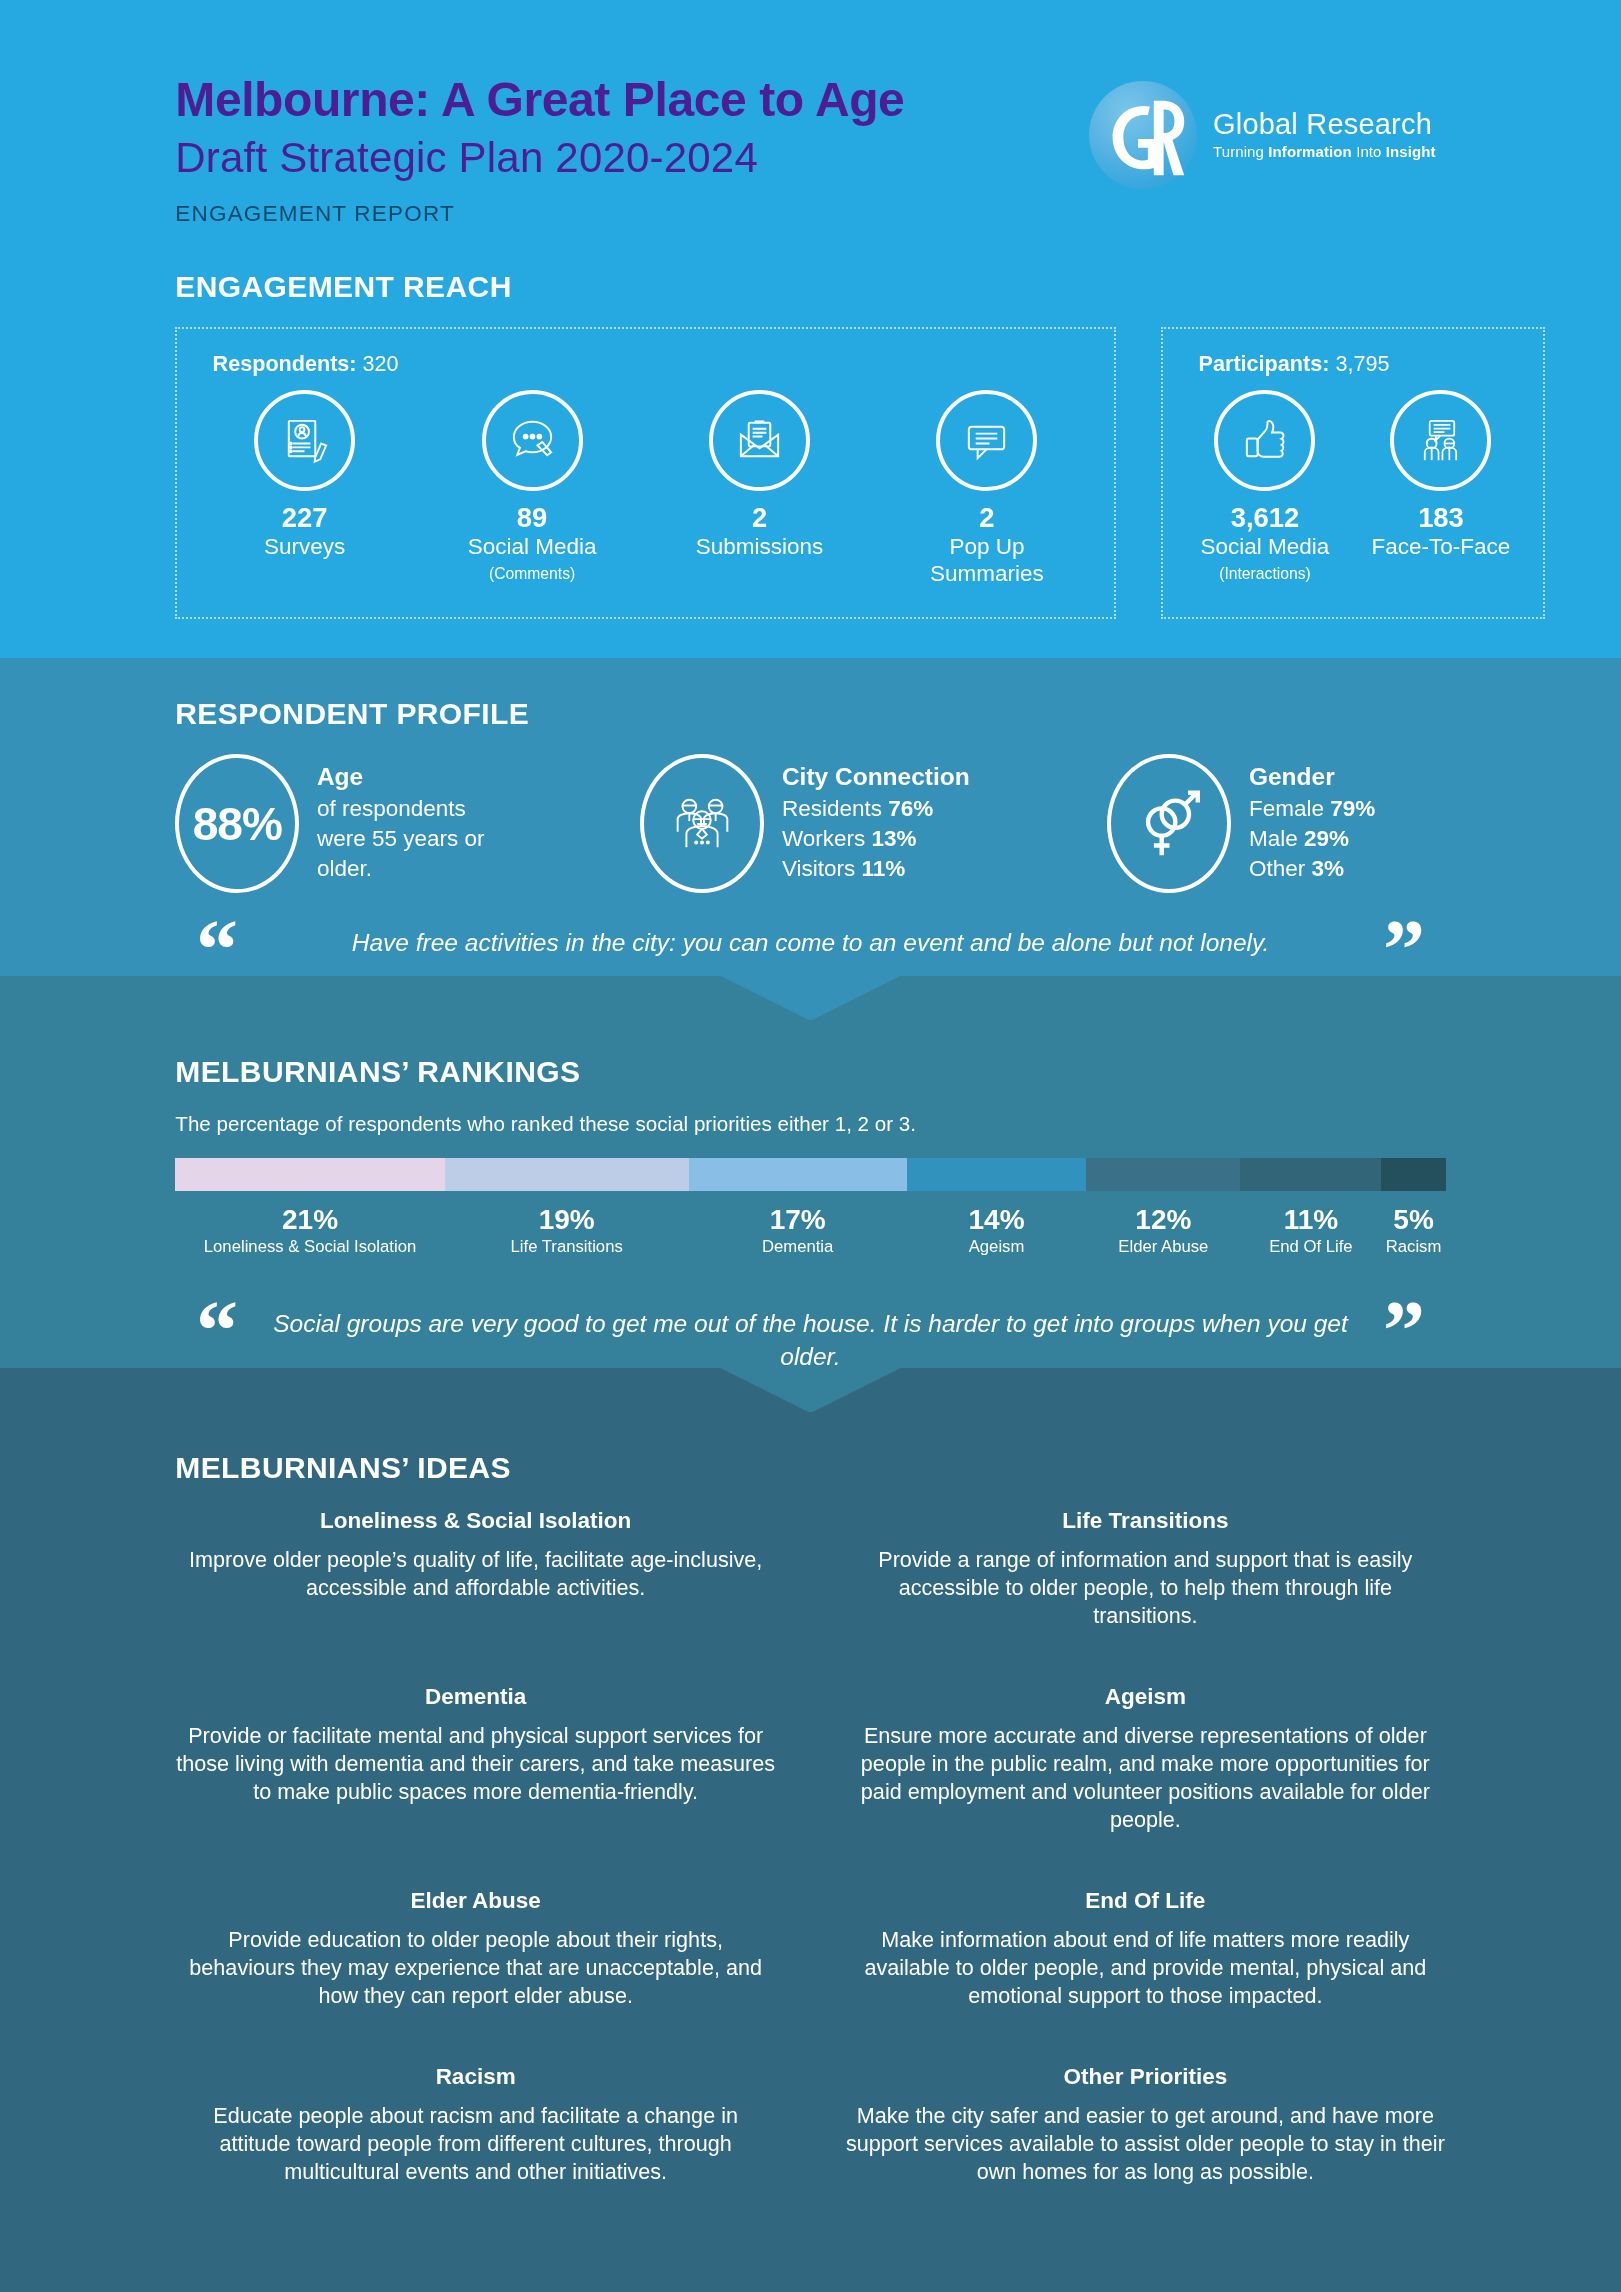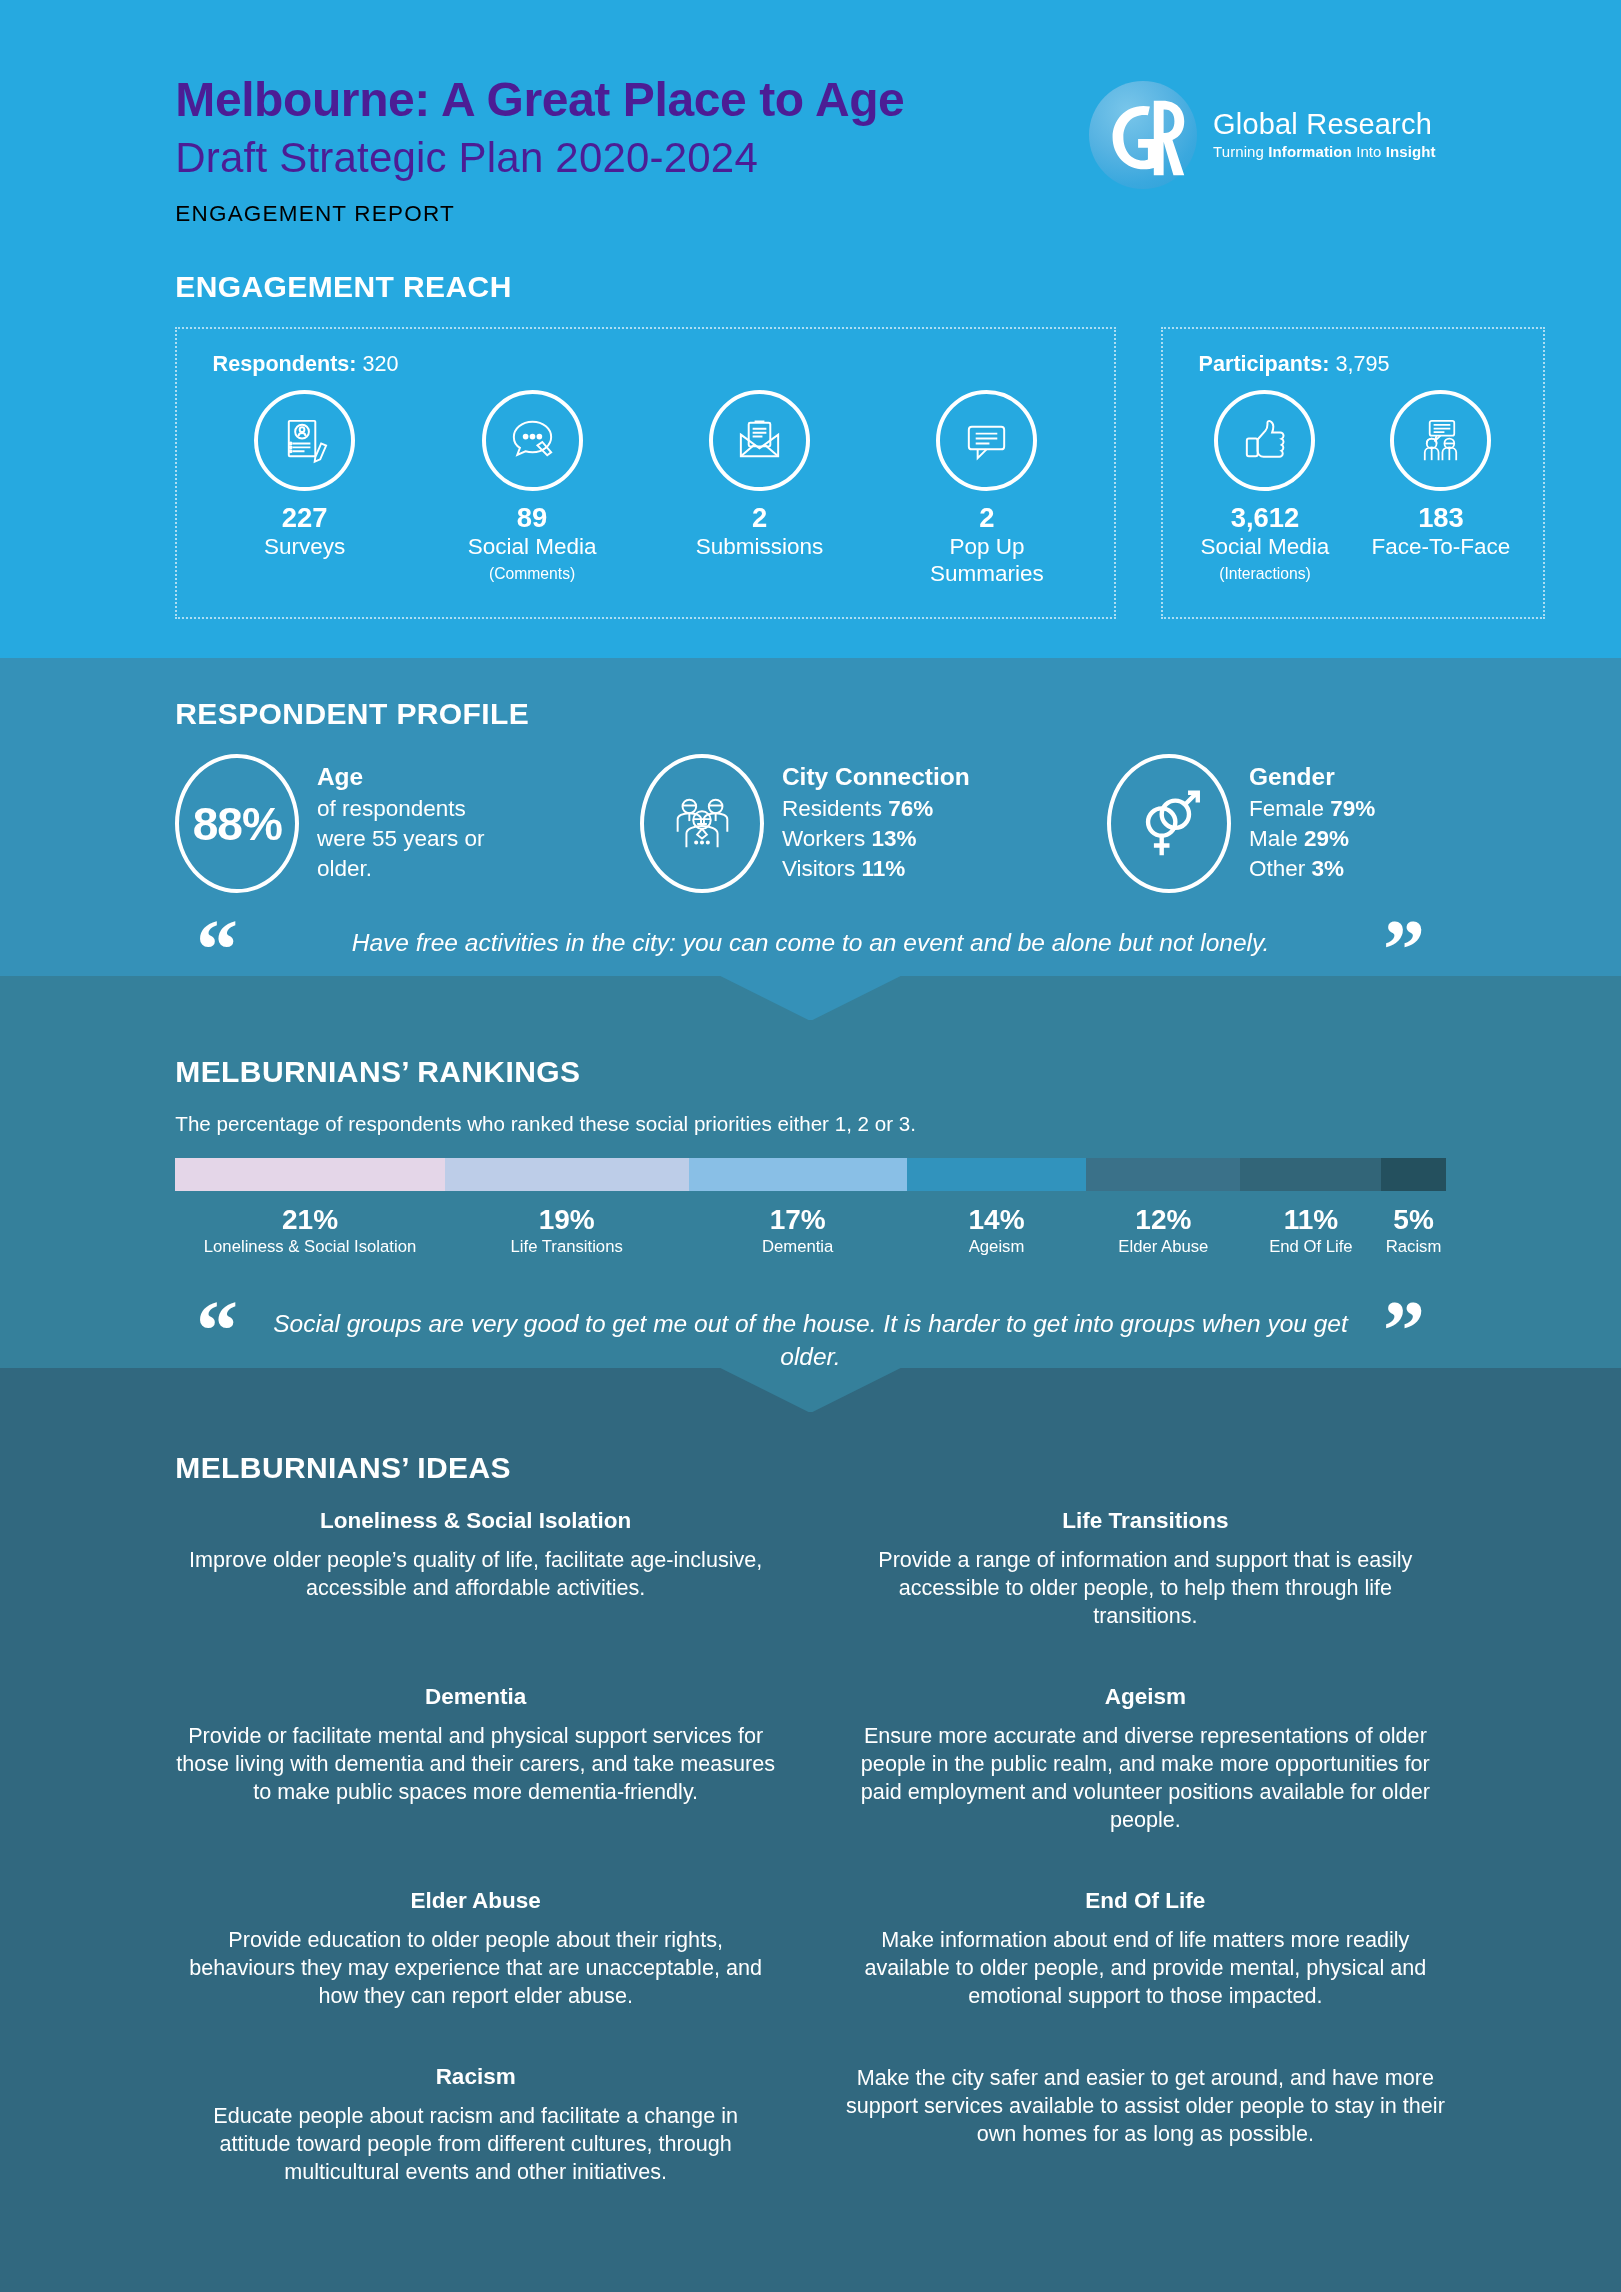--- a/index.html
+++ b/index.html
@@ -27,21 +27,21 @@
   h1.main-title {
     font-size:48px; font-weight:bold; letter-spacing:-0.4px;
     line-height:1.12; color:#4c1d95;
   }
   .sub-title {
     font-size:42px; font-weight:300; line-height:1.25; color:#4c1d95;
     margin-top:5.9px; letter-spacing:0.2px;
   }
   .report-label {
     font-size:22.5px; font-weight:400; letter-spacing:1.2px;
-    margin-top:15.7px; color:#000000;
+    margin-top:15.7px; color:#0c4a6e;
   }
   
   .logo-wrap { display:flex; align-items:center; gap:15.7px; padding-right:98px; padding-top:21.6px; }
   .logo-mark {
     width:108px; height:108px; border-radius:50%;
     background:radial-gradient(circle at 36% 28%, #79c6ea 0%, #57b3e2 42%, #3aa8de 70%, #2ea0d8 100%);
     position:relative; flex:none;
   }
   .logo-mark svg { position:absolute; inset:0; }
   .logo-text .lt1 { font-size:29px; font-weight:400; letter-spacing:0.2px; line-height:1.1; }
@@ -429,20 +429,21 @@
           </div>
           <div class="idea pad-top">
             <h4>End Of Life</h4>
             <p>Make information about end of life matters more readily available to older people, and provide mental, physical and emotional support to those impacted.</p>
           </div>
           <div class="idea pad-top">
             <h4>Racism</h4>
             <p>Educate people about racism and facilitate a change in attitude toward people from different cultures, through multicultural events and other initiatives.</p>
           </div>
           <div class="idea pad-top">
+            <h4>Other Priorities</h4>
             <p>Make the city safer and easier to get around, and have more support services available to assist older people to stay in their own homes for as long as possible.</p>
           </div>
         </div>
     </div>
   </section>
 
 </div>
 
 
 </body></html>

